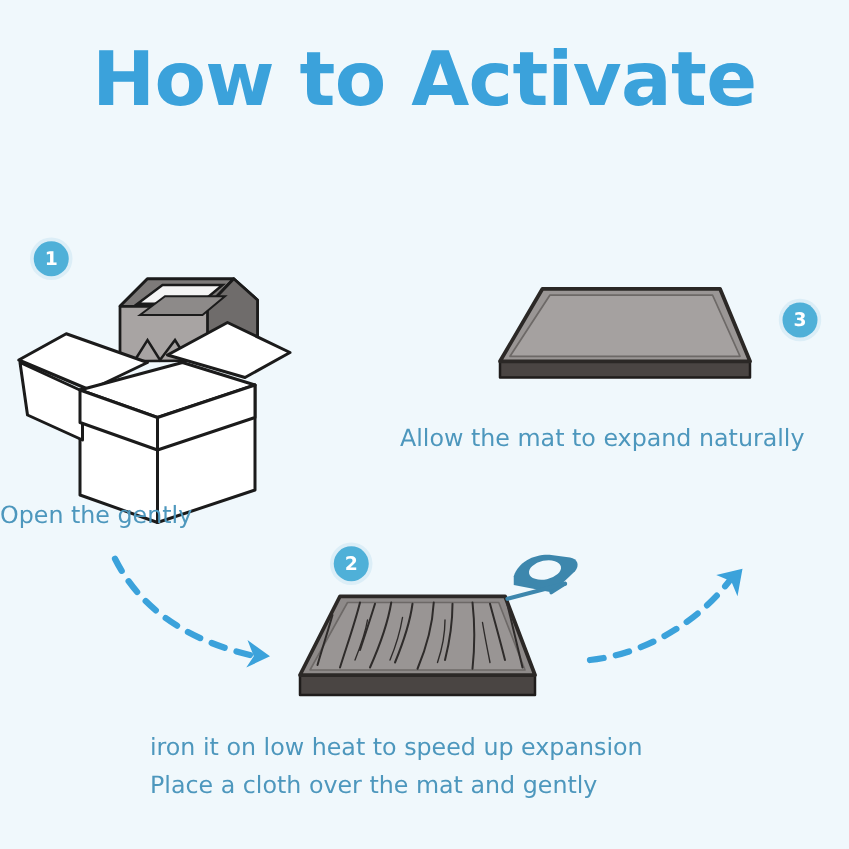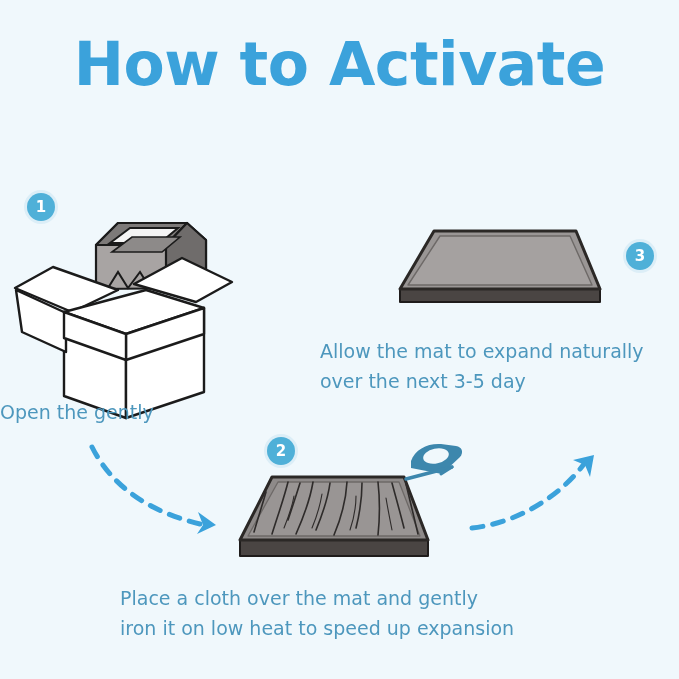--- a/index.html
+++ b/index.html
@@ -174,21 +174,20 @@
   <div class="badge" id="badge-1">1</div>
   <div class="badge" id="badge-2">2</div>
   <div class="badge" id="badge-3">3</div>
 
   <div class="caption" id="caption-1">
     <span class="caption-line">Open the gently</span>
   </div>
 
   <div class="caption" id="caption-3">
     <span class="caption-line">Allow the mat to expand naturally</span>
-    <span class="caption-line">over the next 3-5 day</span>
   </div>
 
   <div class="caption" id="caption-2">
+    <span class="caption-line">iron it on low heat to speed up expansion</span>
     <span class="caption-line">Place a cloth over the mat and gently</span>
-    <span class="caption-line">iron it on low heat to speed up expansion</span>
   </div>
 
 </div>
 
 </body></html>

